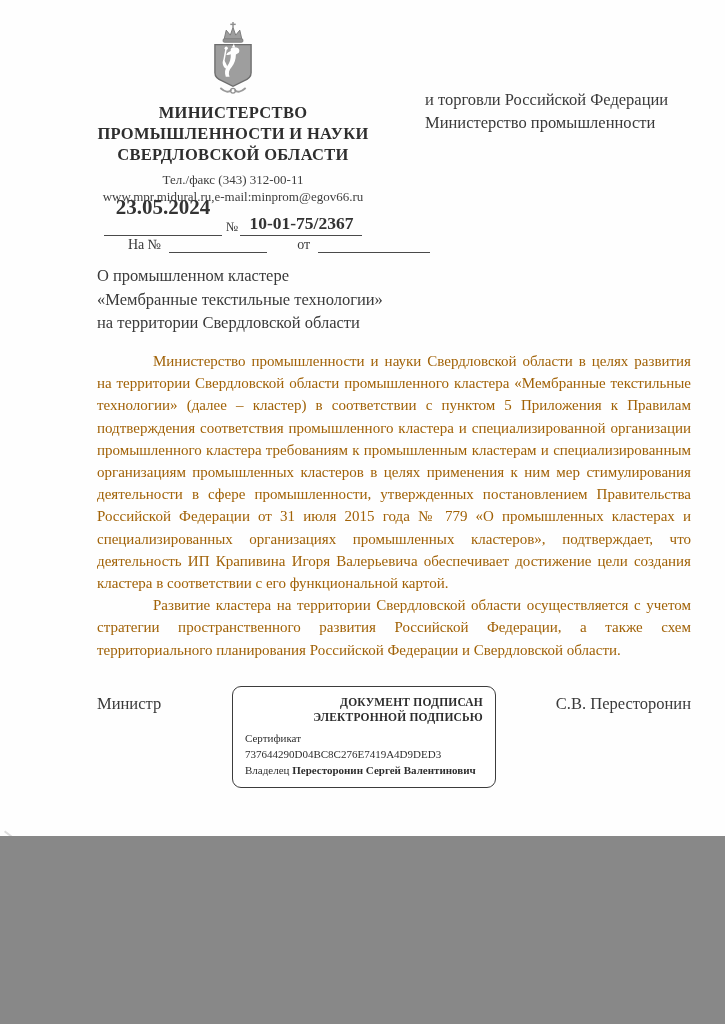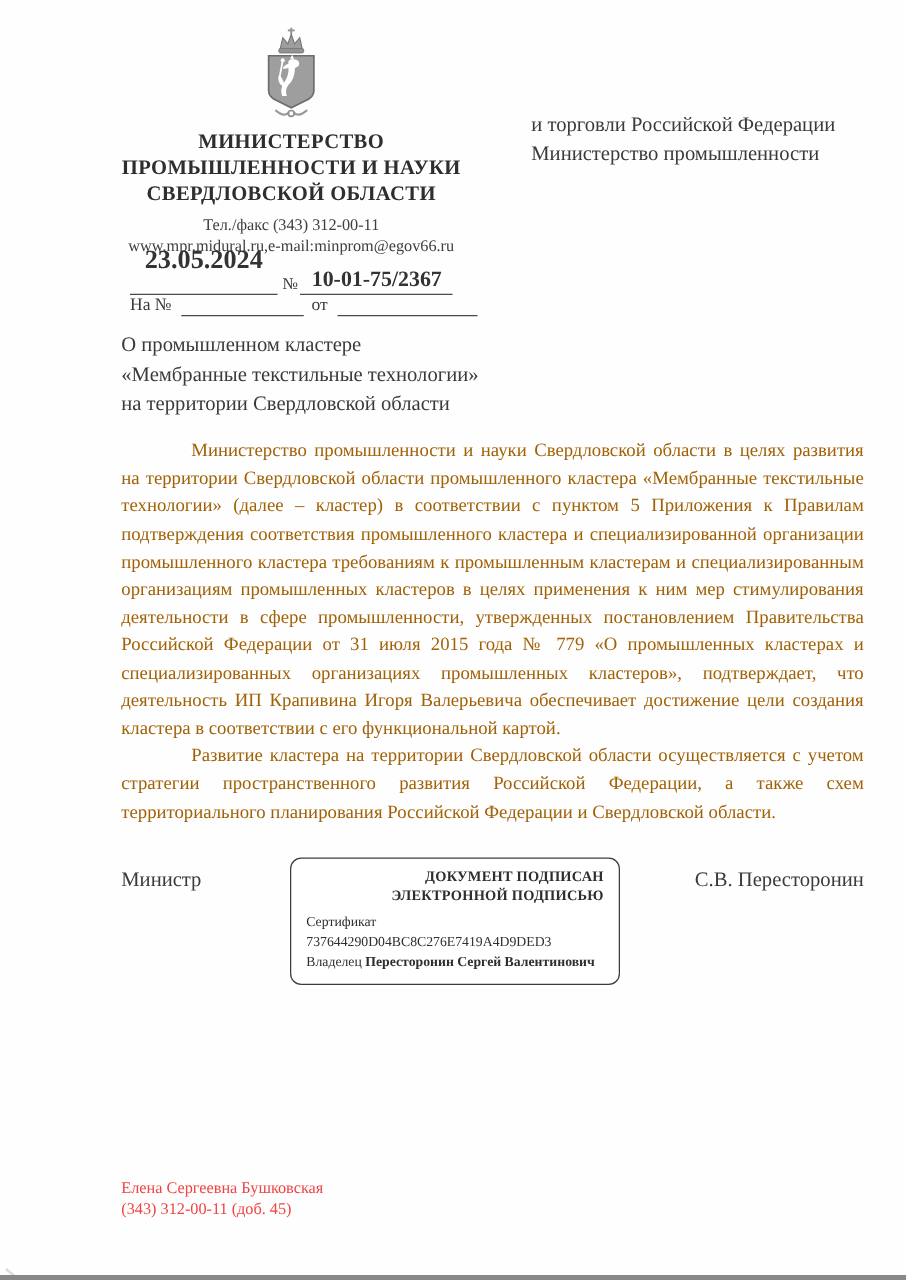--- a/index.html
+++ b/index.html
@@ -1,18 +1,18 @@
 <!DOCTYPE html>
 <html lang="ru"><head>
 <meta charset="utf-8">
 <style>
   html,body{margin:0;padding:0;background:#888;}
   .page{
     position:relative;
-    width:725px;height:1020px;
+    width:725px;height:836px;
     margin:0 auto;
     background:#fefefe;
     font-family:"Liberation Serif","DejaVu Serif",serif;
     color:#3b3b3b;
     overflow:hidden;
   }
   
   .lh-left{position:absolute;left:85px;top:22px;width:296px;text-align:center;}
   .emblem{display:block;margin:0 auto 4px auto;}
   .org-name{font-weight:bold;font-size:16.5px;line-height:21px;color:#2e2e2e;letter-spacing:.3px;}
@@ -20,21 +20,21 @@
   
   .lh-right{position:absolute;left:425px;top:88px;width:290px;font-size:16.5px;line-height:23px;color:#3a3a3a;}
   
   .ref-row{position:absolute;left:104px;top:195px;display:flex;align-items:flex-end;}
   .ref-date{width:118px;text-align:center;border-bottom:1.4px solid #4a4a4a;padding-bottom:15px;
             font-size:21px;font-weight:600;color:#333;}
   .ref-no-sign{font-size:13px;color:#3a3a3a;padding:0 2px 1px 4px;}
   .ref-num{width:122px;text-align:center;border-bottom:1.4px solid #4a4a4a;padding-bottom:1px;
            font-size:17.5px;font-weight:600;color:#333;white-space:nowrap;}
   .reply-row{position:absolute;left:104px;top:237px;display:flex;align-items:flex-end;font-size:14px;color:#3a3a3a;}
-  .reply-row .lbl{padding-bottom:0;}
+  .reply-row .lbl{padding-bottom:0;margin-left:24px;}
   .uline{border-bottom:1.2px solid #4a4a4a;height:15px;}
   .u1{width:98px;margin:0 6px 0 8px;}
   .u2{width:112px;margin-left:8px;}
   
   .subject{position:absolute;left:97px;top:264px;width:350px;font-size:16.5px;line-height:23.5px;color:#3a3a3a;}
   
   .body-text{position:absolute;left:97px;top:350px;width:594px;font-size:15px;line-height:22.2px;
              text-align:justify;color:#a16207;}
   .body-text p{margin:0;text-indent:56px;}
   

